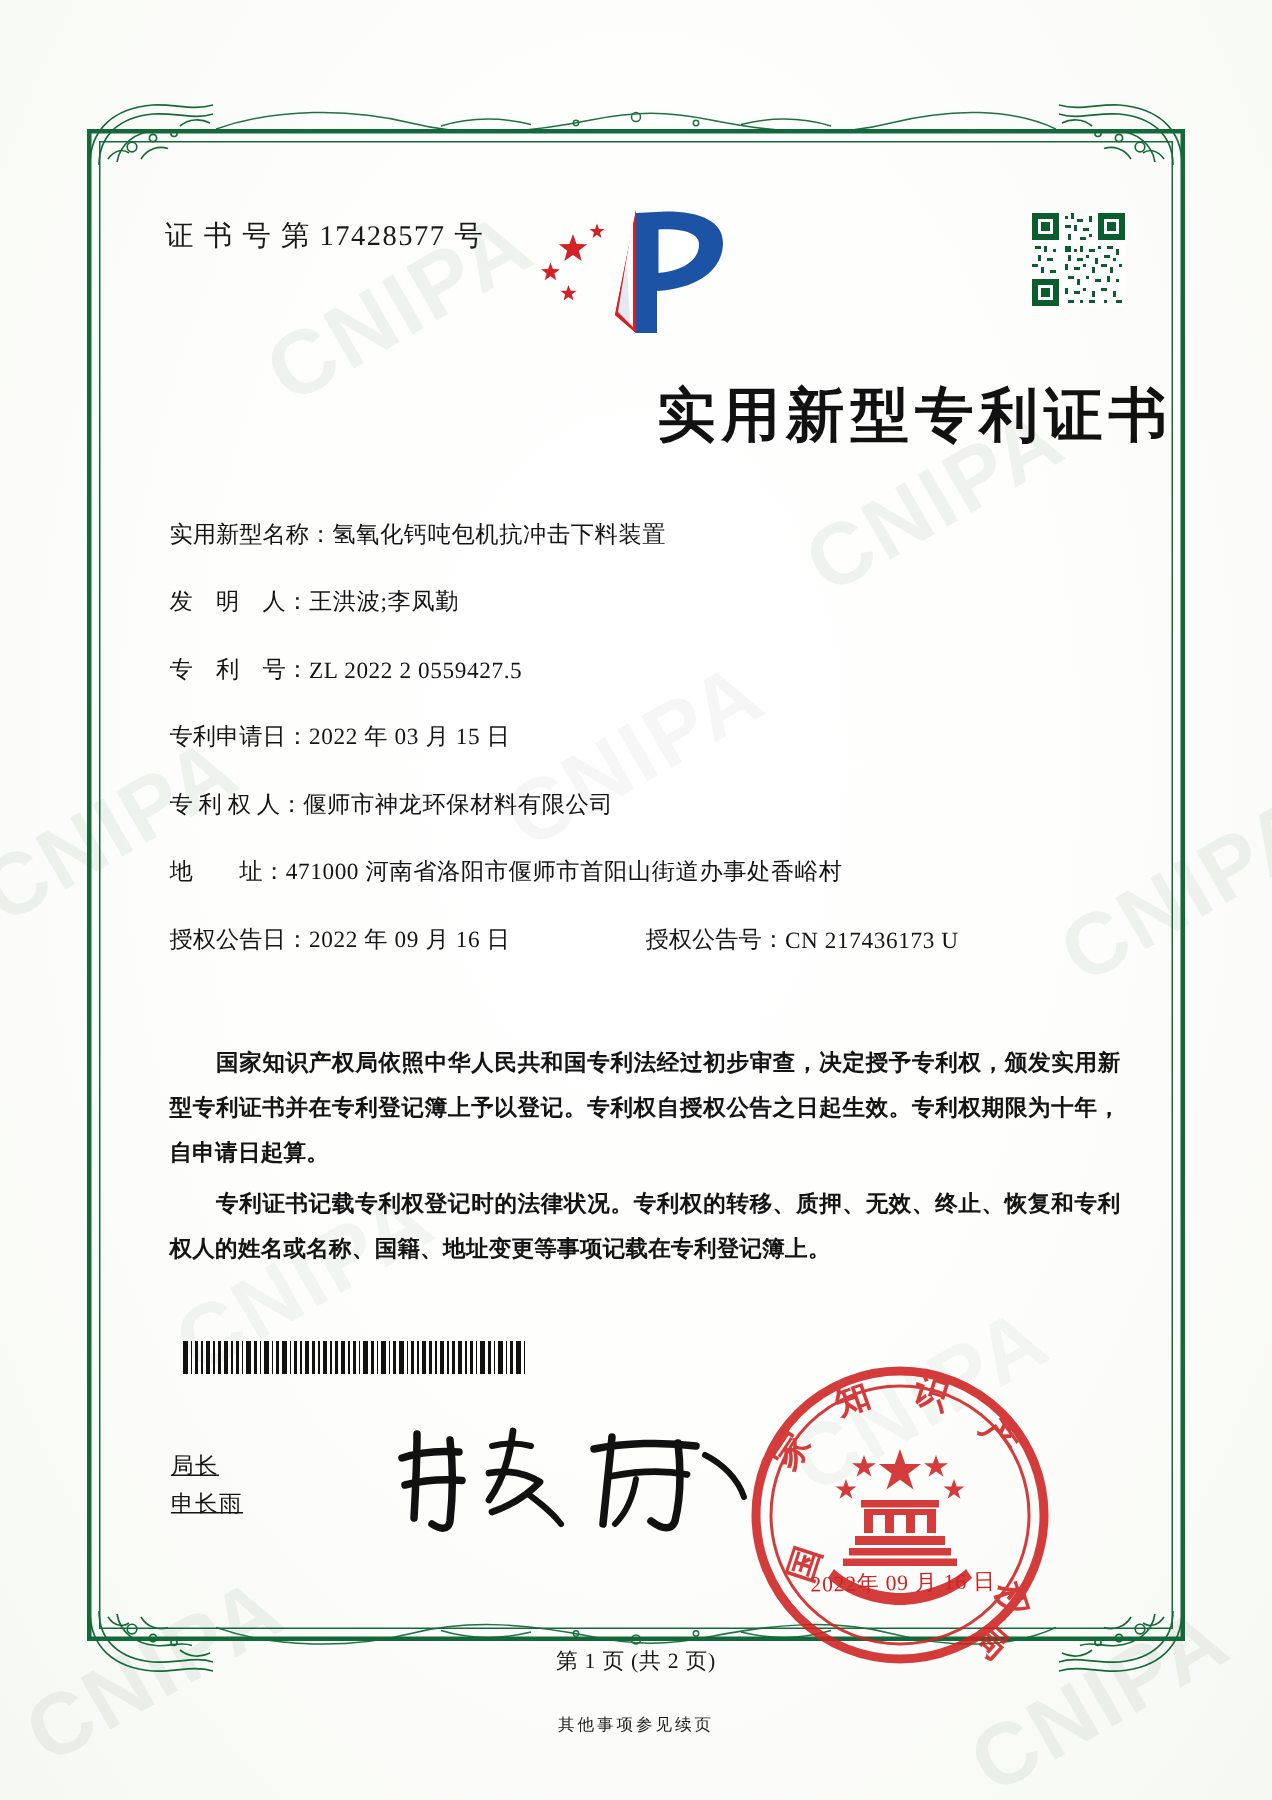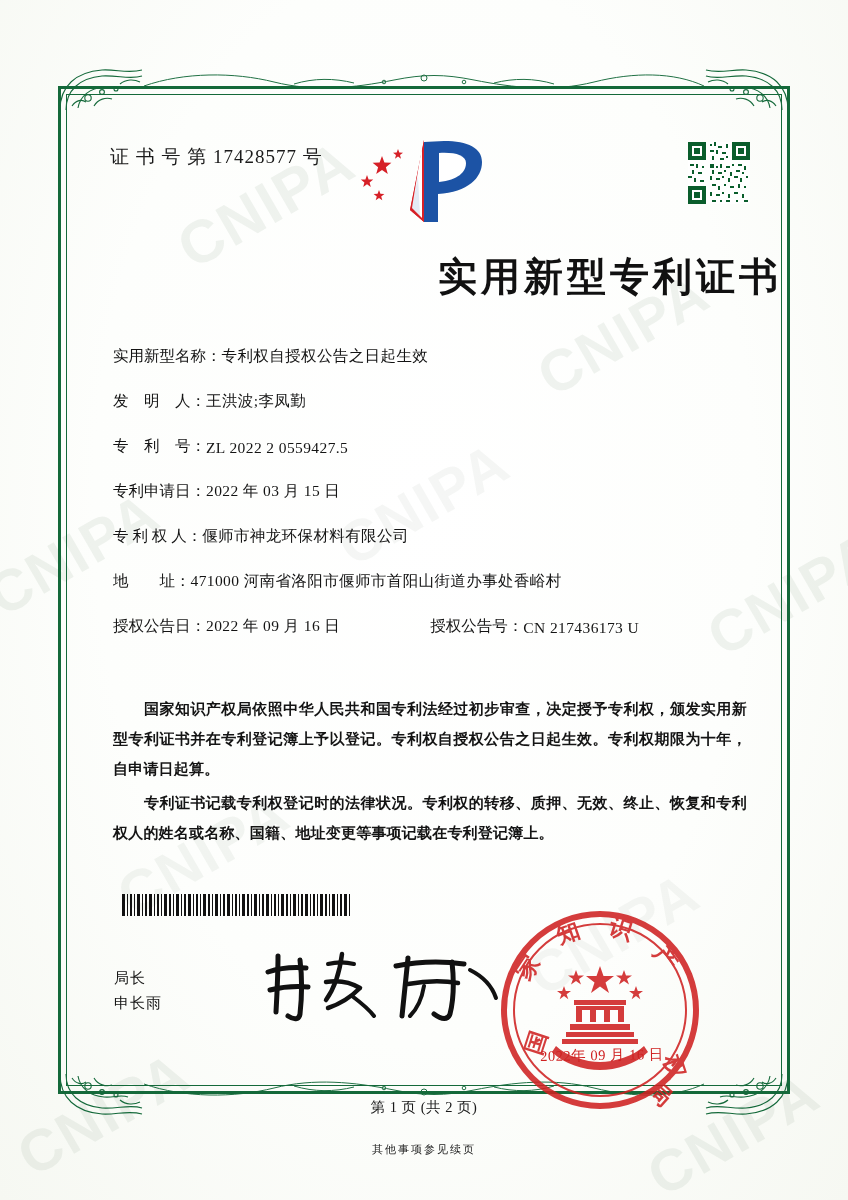--- a/index.html
+++ b/index.html
@@ -181,20 +181,21 @@
   }
 
   .signer {
     position: absolute;
     left: 48px;
     top: 872px;
     font-size: 15px;
     line-height: 25px;
     color: #141414;
     letter-spacing: 1px;
+    text-decoration: underline;
   }
 
   .signature {
     position: absolute;
     left: 190px;
     top: 852px;
     width: 260px;
     height: 80px;
   }
   .signature svg { display:block; }
@@ -427,21 +428,21 @@
           <polygon points="58,13 59.3,16.6 63,16.7 60,19 61,22.7 58,20.5 55,22.7 56,19 53,16.7 56.7,16.6"></polygon>
         </g>
       </svg>
     </div>
 
     <div class="doc-title">实用新型专利证书</div>
 
     <div class="fields">
       <div class="field">
         <span class="f-label">实用新型名称：</span>
-        <span class="f-value">专利权自授权公告之日起生效</span>
+        <span class="f-value">氢氧化钙吨包机抗冲击下料装置</span>
       </div>
       <div class="field">
         <span class="f-label">发    明    人：</span>
         <span class="f-value">王洪波;李凤勤</span>
       </div>
       <div class="field">
         <span class="f-label">专    利    号：</span>
         <span class="f-value">ZL 2022 2 0559427.5</span>
       </div>
       <div class="field">

